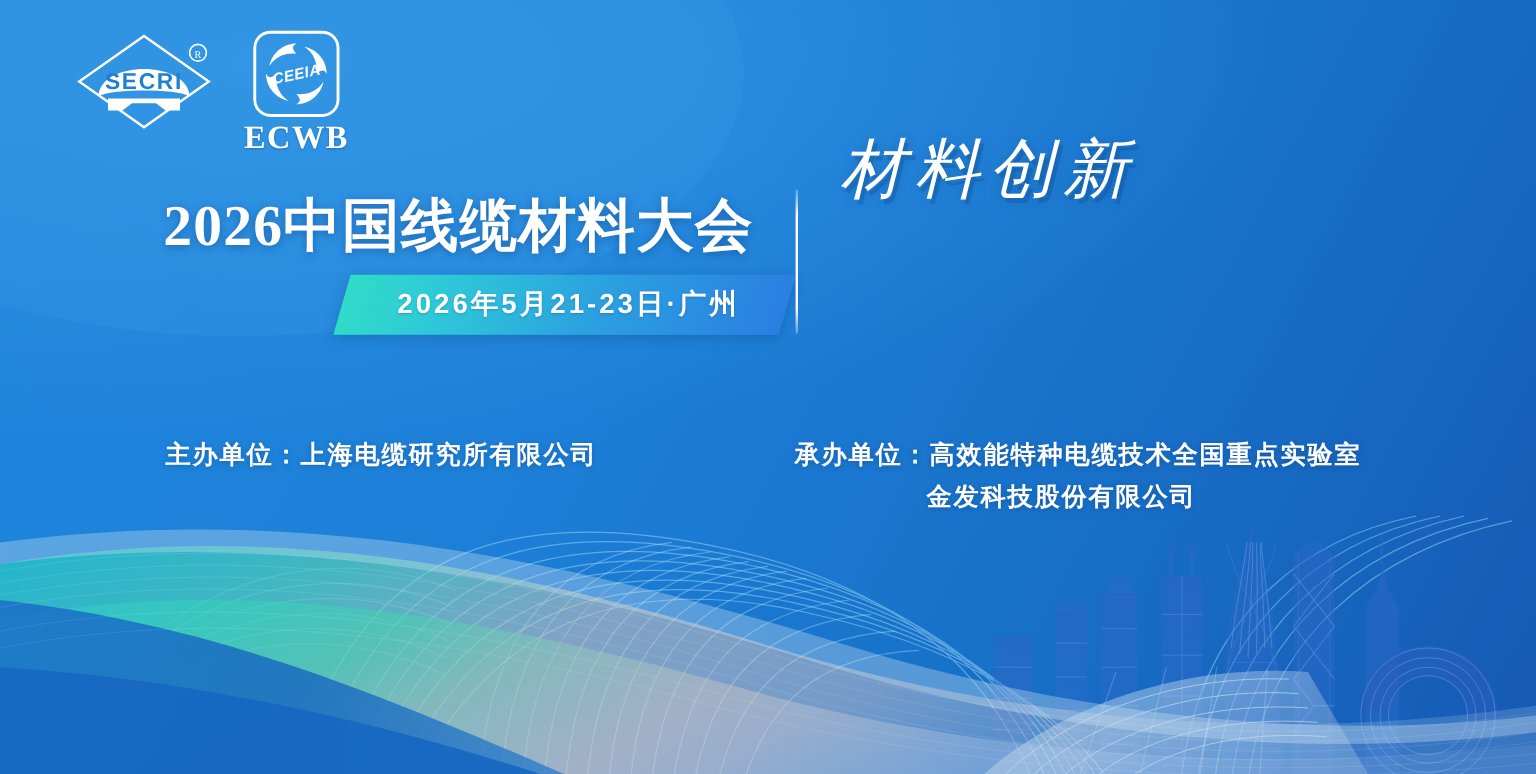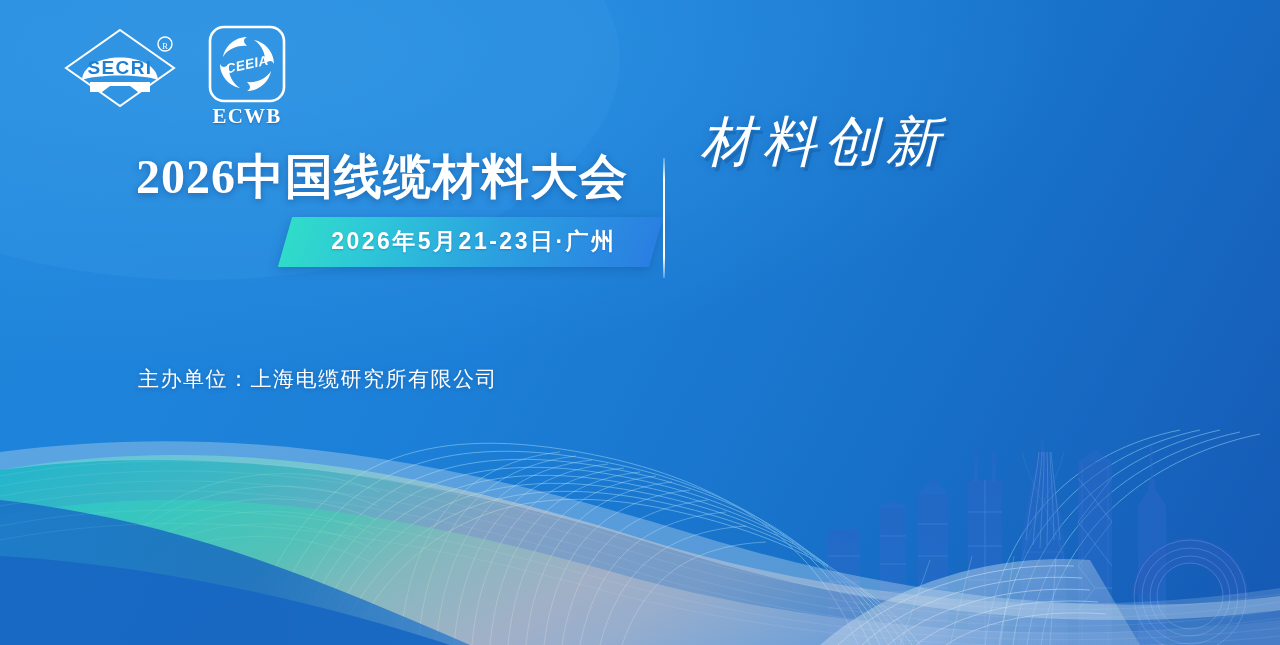--- a/index.html
+++ b/index.html
@@ -19,26 +19,26 @@
   .bg-art{position:absolute;inset:0;}
   .bg-art svg{position:absolute;display:block;}
   .art-full{left:0;top:0;width:1280px;height:645px;}
 
   
   .logo-row{position:absolute;left:60px;top:24px;display:flex;align-items:flex-start;gap:24px;}
   .secri-logo{position:relative;width:120px;height:88px;}
   .ecwb-logo{position:relative;width:86px;height:104px;display:flex;flex-direction:column;align-items:center;}
   .ecwb-word{
     margin-top:2px;font-family:"Liberation Serif", serif;font-weight:bold;
-    font-size:21px;letter-spacing:1.2px;color:#ffffff;line-height:1;
+    font-size:27px;letter-spacing:1.2px;color:#ffffff;line-height:1;
     text-shadow:0 1px 2px rgba(0,40,90,.35);
   }
 
   
-  .title-block{position:absolute;left:136px;top:152px;width:520px;}
+  .title-block{position:absolute;left:136px;top:164px;width:520px;}
   .main-title{
     font-family:"Liberation Serif","DejaVu Serif",serif;
     font-weight:bold;font-size:48px;line-height:1.06;color:#ffffff;
     letter-spacing:1px;white-space:nowrap;
     text-shadow:0 2px 7px rgba(10,55,120,.45);
   }
   .date-badge-wrap{margin-top:14px;display:flex;justify-content:flex-end;}
   .date-badge{
     position:relative;display:inline-block;
     padding:9px 40px 10px 46px;
@@ -63,21 +63,21 @@
   .slogan{position:absolute;left:700px;top:112px;width:470px;}
   .slogan-line{
     font-family:"Liberation Sans","DejaVu Sans",sans-serif;
     font-weight:normal;font-style:italic;color:#ffffff;
     font-size:54px;line-height:1.08;letter-spacing:8px;white-space:nowrap;
     text-shadow:3px 4px 0 rgba(16,72,140,.30), 0 2px 10px rgba(10,50,110,.25);
   }
   .slogan-line.l2{text-align:right;padding-right:4px;margin-top:8px;}
 
   
-  .org{position:absolute;font-family:"Liberation Serif","DejaVu Serif",serif;font-weight:normal;color:#ffffff;}
+  .org{position:absolute;font-family:"Liberation Serif","DejaVu Serif",serif;font-weight:bold;color:#ffffff;}
   .org .ln{font-size:21px;line-height:1.65;letter-spacing:1.5px;white-space:nowrap;
     text-shadow:0 1px 4px rgba(10,55,120,.4);}
   .org-host{left:138px;top:362px;}
   .org-host .ln2{padding-left:110px;}
   .org-co{left:662px;top:362px;}
   .org-co .ln2{padding-left:110px;}
 </style>
 </head>
 <body>
 
@@ -331,14 +331,18 @@
   <div class="divider"></div>
 
   <div class="slogan">
     <div class="slogan-line l1">材料创新</div>
   </div>
 
   <div class="org org-host">
     <div class="ln ln1">主办单位：上海电缆研究所有限公司</div>
   </div>
 
+  <div class="org org-co">
+    <div class="ln ln1">承办单位：高效能特种电缆技术全国重点实验室</div>
+    <div class="ln ln2">金发科技股份有限公司</div>
+  </div>
 
 </div>
 
 </body></html>

